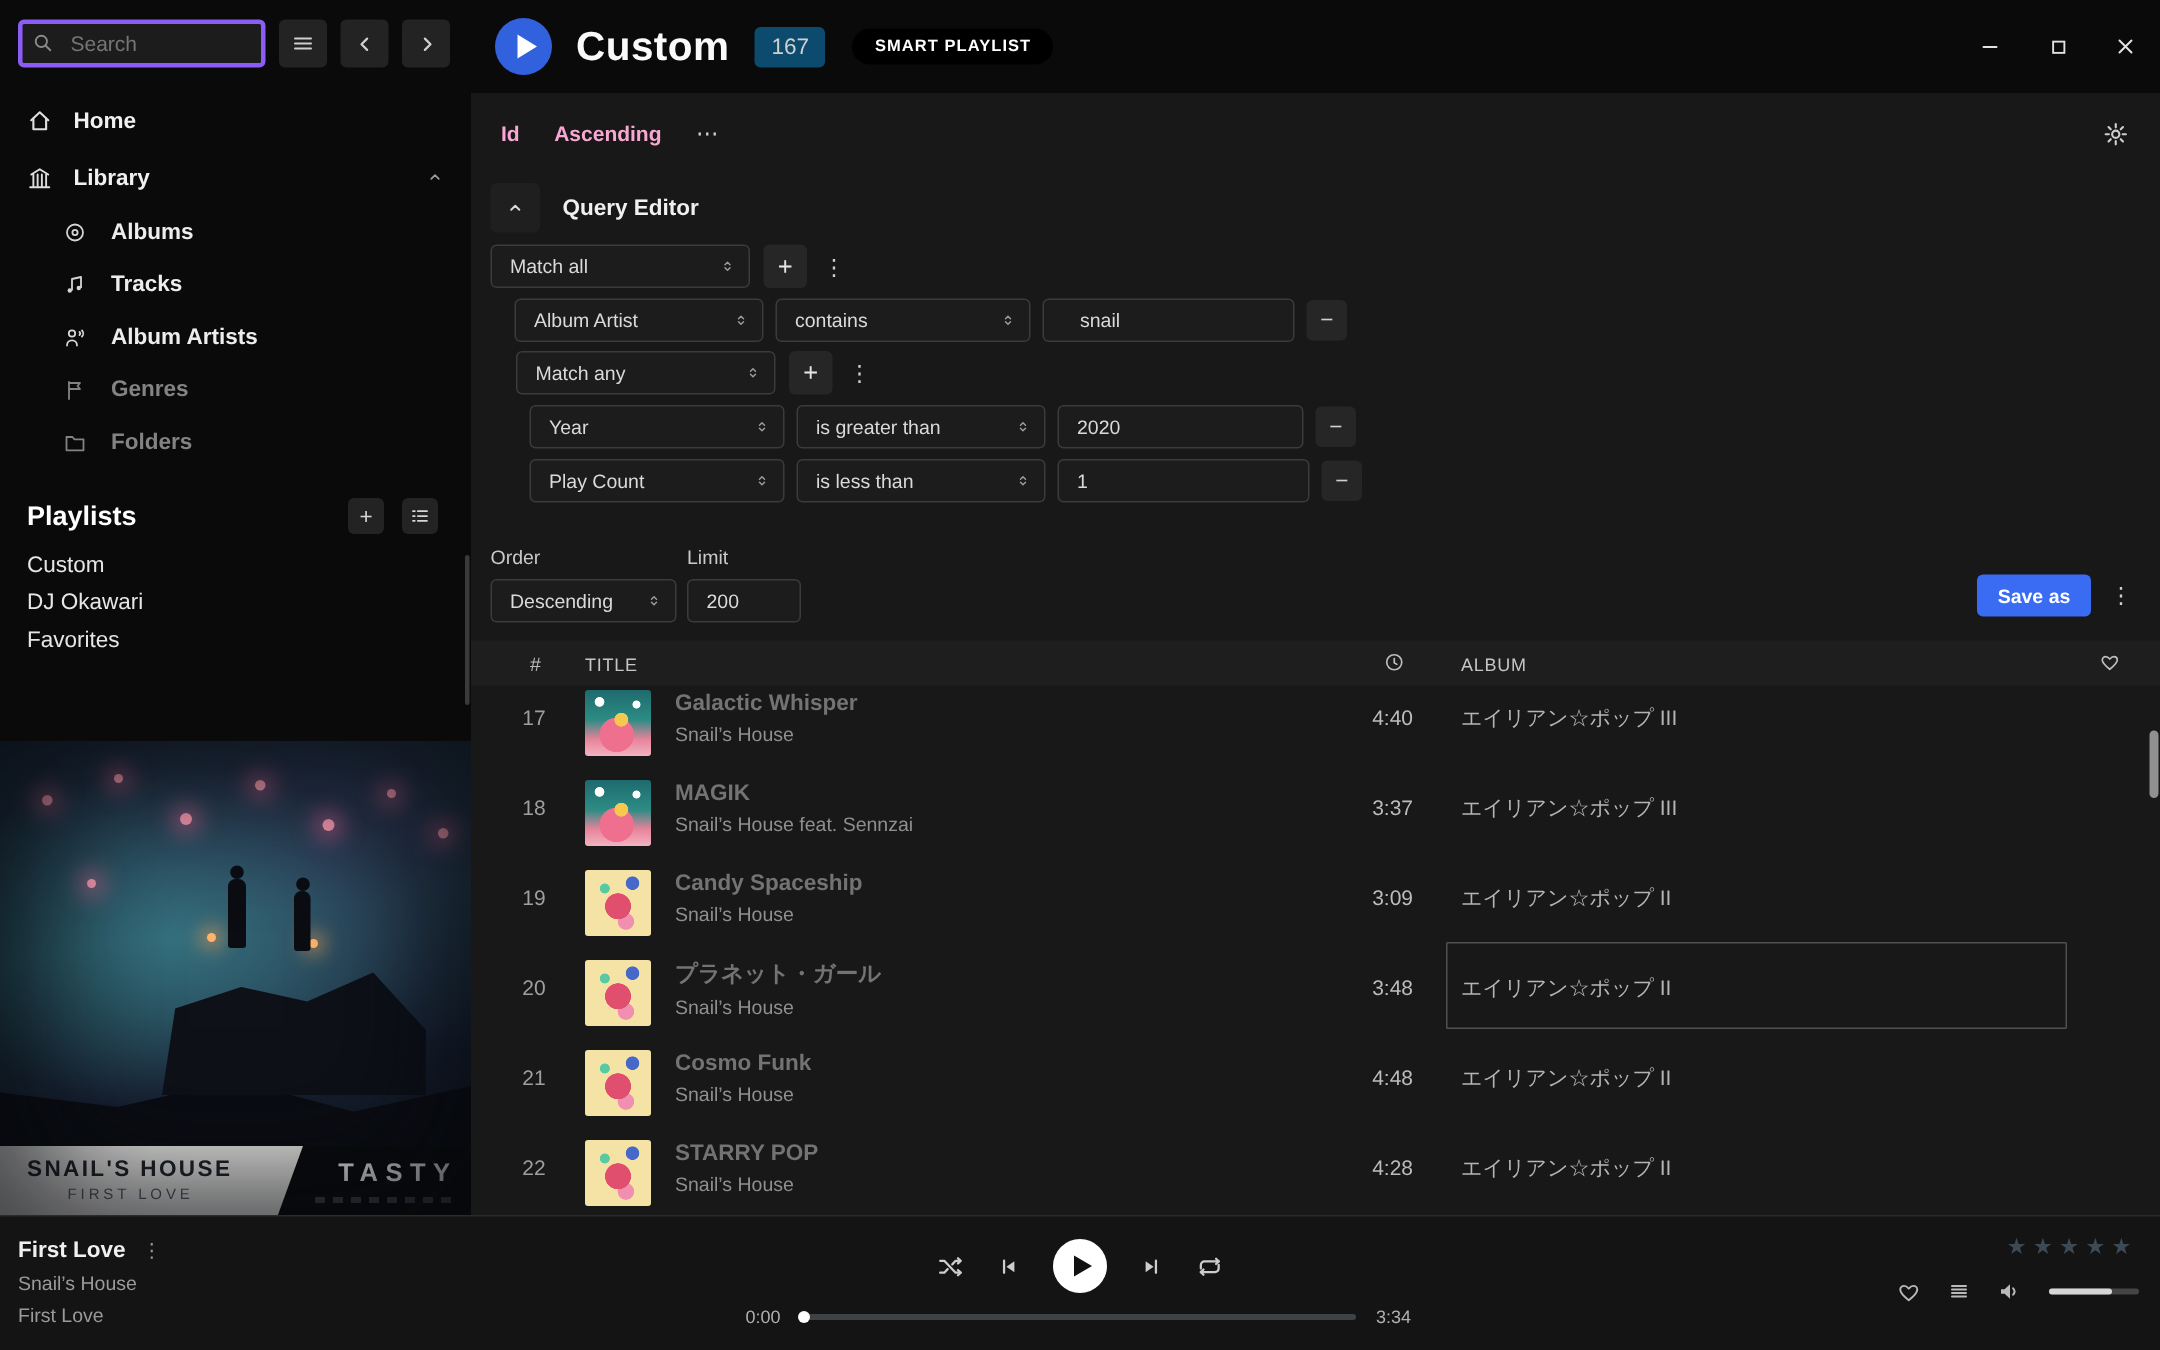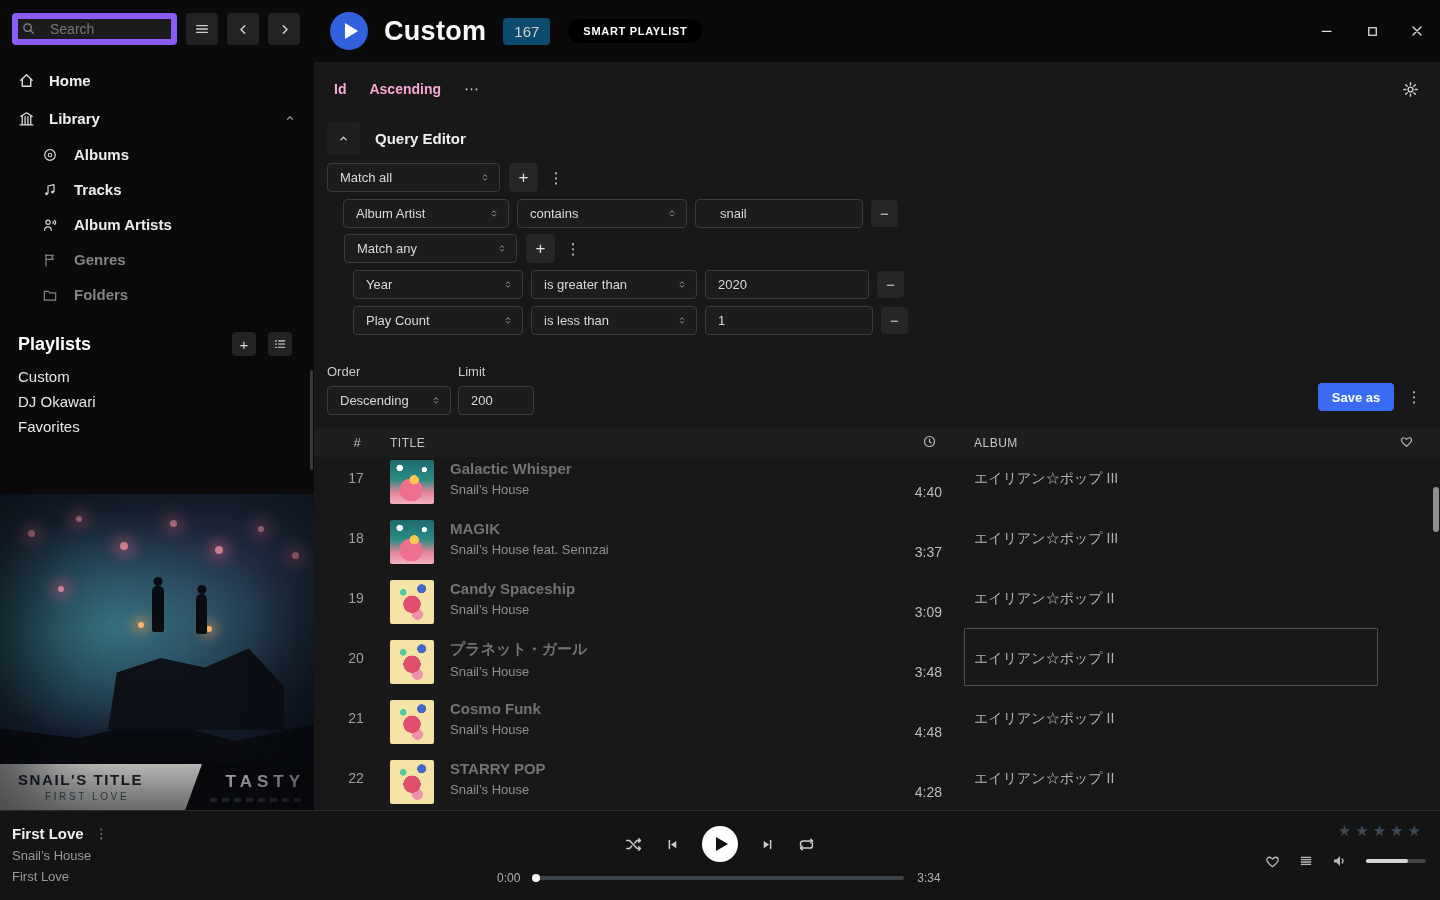--- a/index.html
+++ b/index.html
@@ -5,21 +5,21 @@
   *{margin:0;padding:0;box-sizing:border-box;font-family:"Liberation Sans",sans-serif;-webkit-font-smoothing:antialiased}
   html,body{width:1440px;height:900px;overflow:hidden;background:#181818;color:#eaeaea}
   .app{position:relative;width:1440px;height:900px;background:#181818}
   svg{display:block}
 
   
   .sidebar{position:absolute;left:0;top:0;width:314px;height:810px;background:#0a0a0b;z-index:5}
   .search-row{display:flex;align-items:center;gap:9px;padding:13px 14px 0 12px}
   .search-box{position:relative;width:166px;height:32px}
   .search-box .sicon{position:absolute;left:9px;top:8px;color:#8a8a8a}
-  .search-box input{width:100%;height:100%;background:#1c1c1c;border:6px solid #8b5cf6;border-radius:4px;color:#ddd;font-size:14px;padding:0 8px 0 32px;outline:none}
+  .search-box input{width:100%;height:100%;background:#1c1c1c;border:3px solid #8b5cf6;border-radius:4px;color:#ddd;font-size:14px;padding:0 8px 0 32px;outline:none}
   .search-box input::placeholder{color:#757575}
   .sq-btn{width:32px;height:32px;background:#232323;border-radius:4px;display:flex;align-items:center;justify-content:center;color:#cfcfcf;cursor:pointer}
   .nav{margin-top:16px}
   .nav-item{display:flex;align-items:center;gap:14px;height:38px;padding:0 18px;font-size:15px;font-weight:700;color:#f0f0f0;cursor:pointer}
   .nav-item .nicon{color:#dedede}
   .nav-item .collapse{margin-left:auto;color:#9a9a9a}
   .sub-item{display:flex;align-items:center;gap:16px;height:35px;padding:0 0 0 42px;font-size:15px;font-weight:700;color:#ededed;cursor:pointer}
   .sub-item .nicon{color:#d5d5d5}
   .sub-item.dim,.sub-item.dim .nicon{color:#838383}
   .pl-head{display:flex;align-items:center;margin-top:20px;padding:0 22px 0 18px}
@@ -110,21 +110,21 @@
     linear-gradient(180deg,#1f6a6e 0%,#2c8c84 45%,#e8849b 75%,#f2b3c0 100%)}
   .cover-b{background:
     radial-gradient(circle at 30% 28%, #59c9a2 0 7%, transparent 8%),
     radial-gradient(circle at 72% 20%, #4668c8 0 9%, transparent 10%),
     radial-gradient(circle at 50% 55%, #e0506e 0 26%, transparent 27%),
     radial-gradient(circle at 62% 78%, #f08fb0 0 12%, transparent 13%),
     #f4e3a4}
   .r-text{position:absolute;left:136px;top:8px}
   .r-title{font-size:15px;font-weight:700;color:#737373}
   .r-artist{font-size:13px;color:#8f8f8f;margin-top:5px}
-  .r-dur{position:absolute;left:550px;width:78px;text-align:right;top:32px;font-size:14px;color:#bcbcbc}
+  .r-dur{position:absolute;left:550px;width:78px;text-align:right;top:18px;font-size:14px;color:#bcbcbc}
   .r-album{position:absolute;left:660px;top:18px;font-size:14px;color:#b4b4b4}
   .album-focus{position:absolute;left:650px;top:-4px;width:414px;height:58px;border:1px solid #505050;border-radius:1px;pointer-events:none}
   .main-scroll{position:absolute;right:1px;top:425px;width:6px;height:45px;background:#909090;border-radius:3px;z-index:6}
 
   
   .playerbar{position:absolute;left:0;top:810px;width:1440px;height:90px;background:#141414;border-top:1px solid #2b2b2b;z-index:10}
   .np{position:absolute;left:12px;top:14px}
   .np-title-row{display:flex;align-items:center;gap:11px}
   .np-title{font-size:15px;font-weight:700;color:#f0f0f0}
   .np-kebab{color:#9a9a9a;font-size:13px;cursor:pointer}
@@ -284,21 +284,21 @@
       <div class="lant" style="left:292px;top:58px;width:7px;height:7px"></div>
       <div class="lant" style="left:58px;top:92px;width:6px;height:6px"></div>
       <div class="lant o" style="left:138px;top:128px;width:6px;height:6px"></div>
       <div class="lant o" style="left:206px;top:132px;width:6px;height:6px"></div>
       <div class="ground"></div>
       <div class="rock"></div>
       <div class="fig" style="left:152px;top:92px;width:12px;height:46px"></div>
       <div class="fig" style="left:196px;top:100px;width:11px;height:40px"></div>
       <div class="banner">
         <div class="banner-black"></div>
-        <div class="aw-artist">SNAIL'S TITLE</div>
+        <div class="aw-artist">SNAIL'S HOUSE</div>
         <div class="aw-title">FIRST LOVE</div>
         <div class="aw-brand">TASTY</div>
         <div class="aw-sub"></div>
       </div>
     </div>
   </div>
 
   <div class="main">
     <div class="main-header">
       <div class="hleft">

